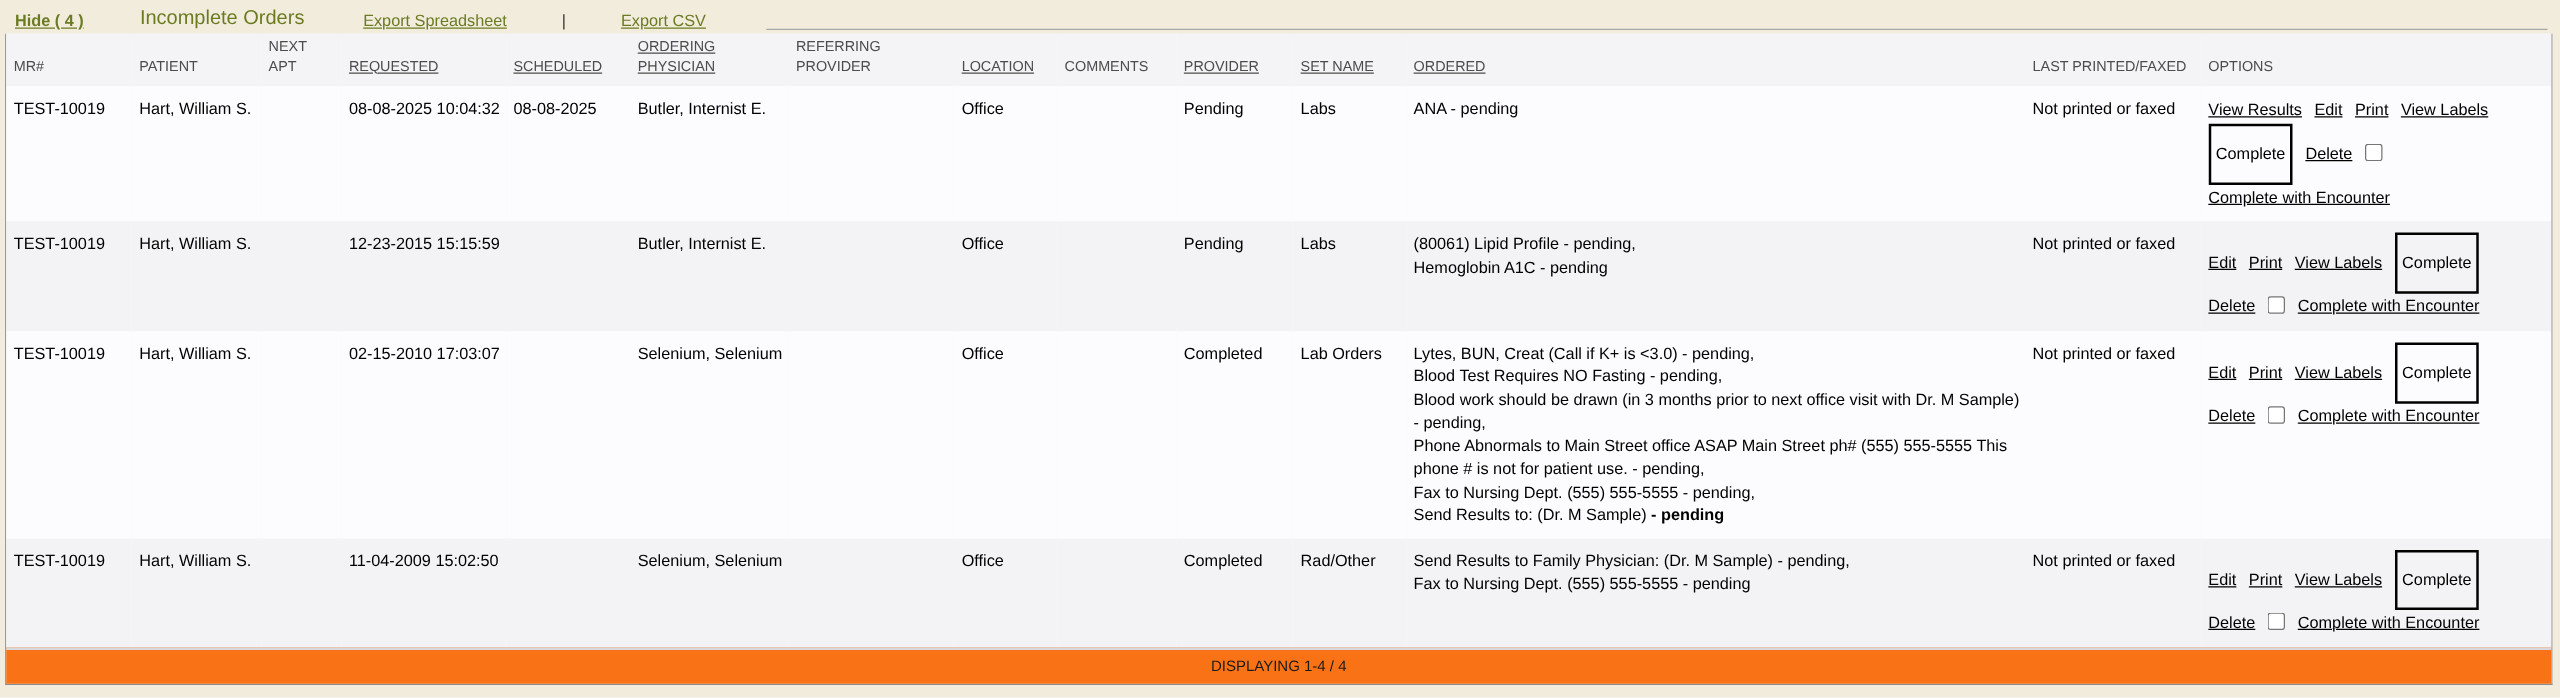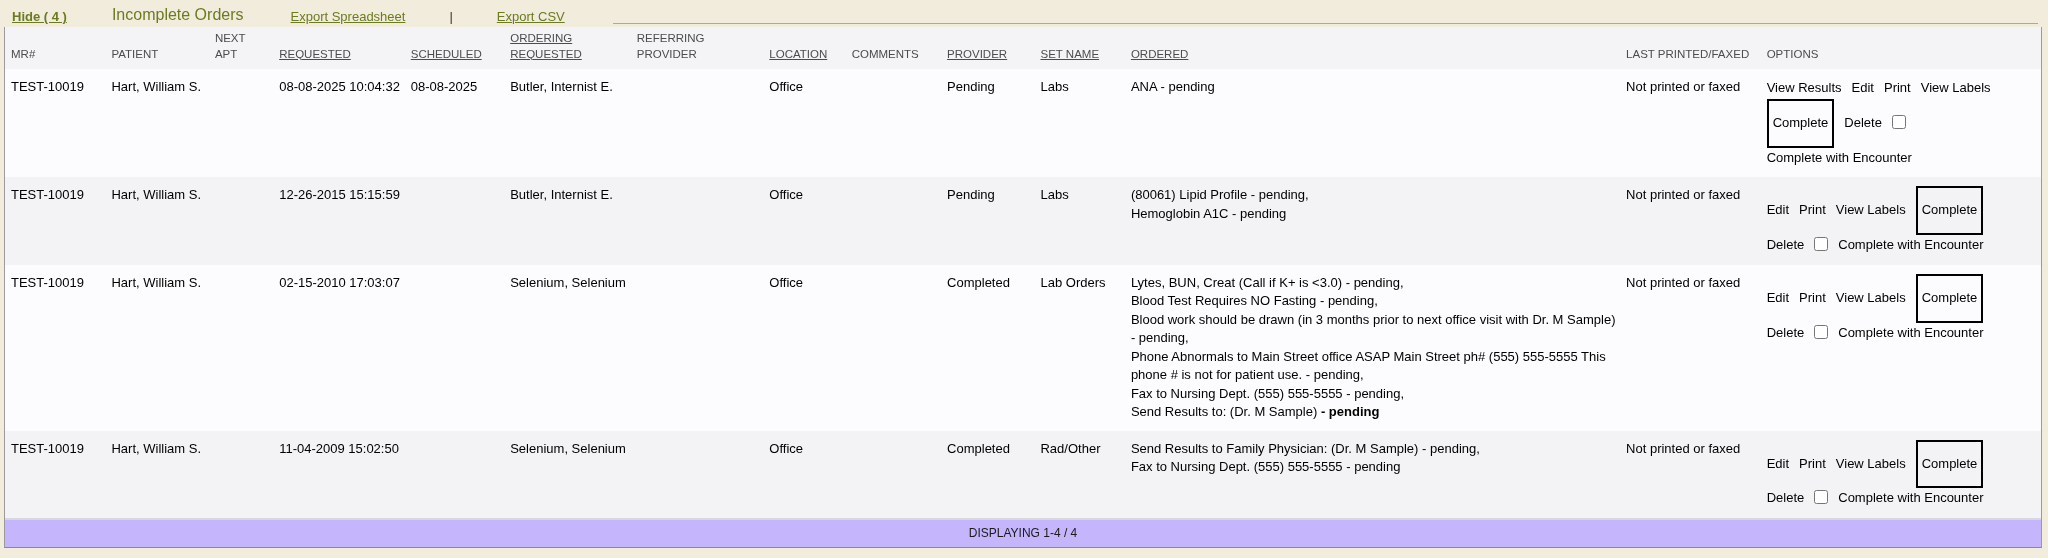--- a/index.html
+++ b/index.html
@@ -49,30 +49,30 @@
   tbody td{
     vertical-align:top;
     padding:9px 4px 9px 6px;
     line-height:1.42;
   }
   tr.row-odd{background:#fcfcfe;}
   tr.row-even{background:var(--row-alt);}
   td.ordered-cell{white-space:pre-line;}
   
   td.options-cell{line-height:1.6;}
-  .opt-link{cursor:pointer;margin-right:10px;white-space:nowrap;}
+  .opt-link{cursor:pointer;margin-right:10px;white-space:nowrap;text-decoration:underline;}
   .complete-btn{
     display:inline-block;border:2px solid #000;padding:12px 4px;margin-right:10px;
     cursor:pointer;white-space:nowrap;background:transparent;
   }
   .row-checkbox{vertical-align:-2px;margin:0 10px 0 0;width:14px;height:14px;cursor:pointer;}
   
   .displaying-row{
     border-top:2px solid #d8d8dc;
-    background:#c4b5fd;
+    background:#f97316;
     text-align:center;
     font-size:12px;
     color:#1b1b1b;
     padding:6px 0 7px 0;
   }
   
   .footer-bar{
     display:flex;justify-content:flex-end;align-items:center;
     gap:8px;margin:26px 20px 0 0;
   }
@@ -122,21 +122,21 @@
         <col style="width: 140px;">
         <col style="width: 279px;">
       </colgroup>
     <thead>
         <tr id="header-row">
           <th class=""><span class="col-label">MR#</span></th>
           <th class=""><span class="col-label">PATIENT</span></th>
           <th class=""><span class="col-label">NEXT APT</span></th>
           <th class="sortable"><span class="col-label">REQUESTED</span></th>
           <th class="sortable"><span class="col-label">SCHEDULED</span></th>
-          <th class="sortable"><span class="col-label">ORDERING REQUESTED</span></th>
+          <th class="sortable"><span class="col-label">ORDERING PHYSICIAN</span></th>
           <th class=""><span class="col-label">REFERRING PROVIDER</span></th>
           <th class="sortable"><span class="col-label">LOCATION</span></th>
           <th class=""><span class="col-label">COMMENTS</span></th>
           <th class="sortable"><span class="col-label">PROVIDER</span></th>
           <th class="sortable"><span class="col-label">SET NAME</span></th>
           <th class="sortable"><span class="col-label">ORDERED</span></th>
           <th class=""><span class="col-label">LAST PRINTED/FAXED</span></th>
           <th class=""><span class="col-label">OPTIONS</span></th>
         </tr>
       </thead>
@@ -154,21 +154,21 @@
           <td>Pending</td>
           <td>Labs</td>
           <td class="ordered-cell">ANA - pending</td>
           <td>Not printed or faxed</td>
           <td class="options-cell"><span class="opt-link">View Results</span><span class="opt-link">Edit</span><span class="opt-link">Print</span><span class="opt-link">View Labels</span><span class="complete-btn">Complete</span><span class="opt-link">Delete</span><input type="checkbox" class="row-checkbox" style=""><span class="opt-link">Complete with Encounter</span></td>
         </tr>
         <tr class="row-even">
           <td>TEST-10019</td>
           <td>Hart, William S.</td>
           <td></td>
-          <td>12-26-2015 15:15:59</td>
+          <td>12-23-2015 15:15:59</td>
           <td></td>
           <td>Butler, Internist E.</td>
           <td></td>
           <td>Office</td>
           <td></td>
           <td>Pending</td>
           <td>Labs</td>
           <td class="ordered-cell">(80061) Lipid Profile - pending,
 Hemoglobin A1C - pending</td>
           <td>Not printed or faxed</td>

